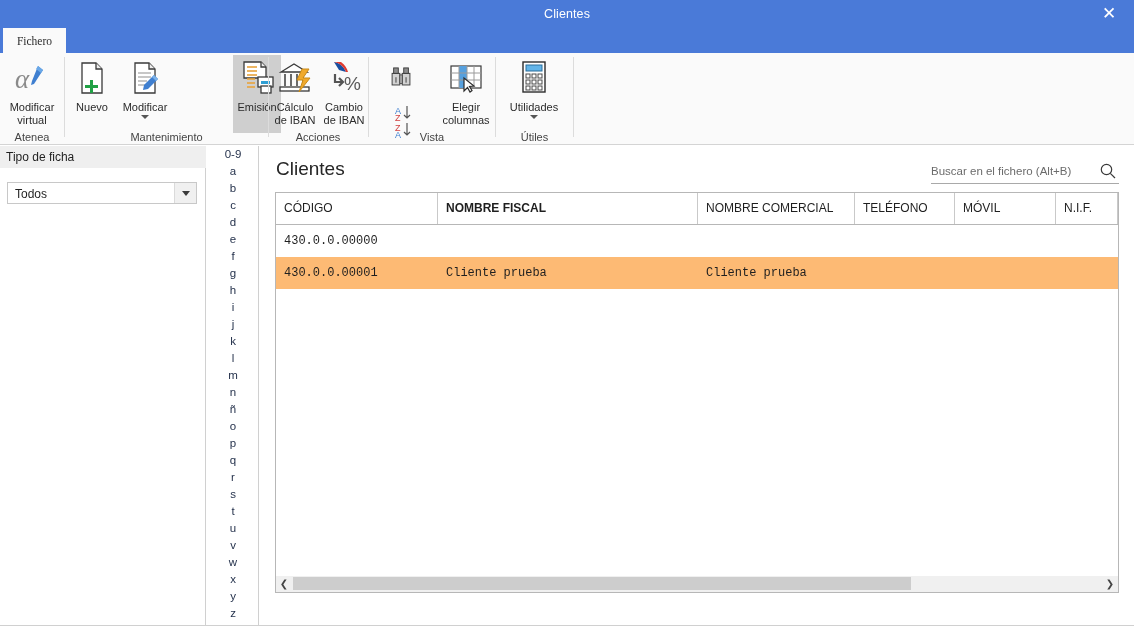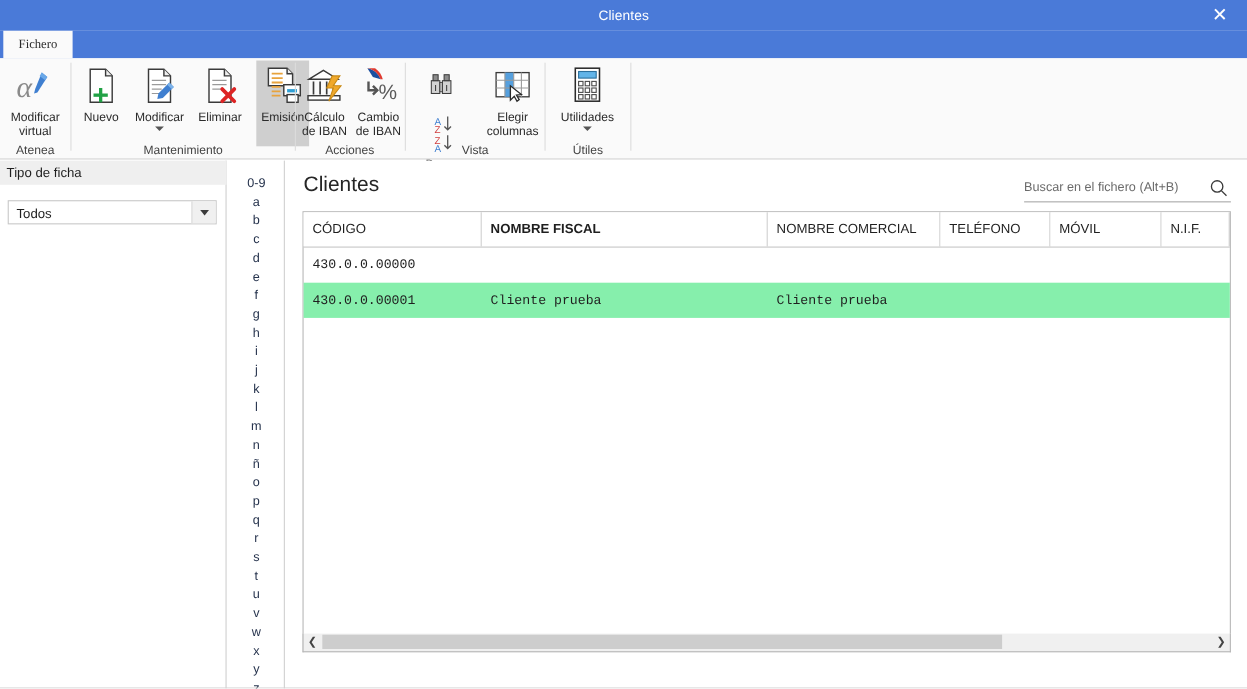--- a/index.html
+++ b/index.html
@@ -90,21 +90,21 @@
   .combo-arrow::after {
     content:""; position:absolute; left:7px; top:8px;
     border-left:4px solid transparent; border-right:4px solid transparent;
     border-top:5px solid #3b3b3b;
   }
 
   
   .alpha {
     position:absolute; left:207px; top:146px; width:52px; height:480px;
     background:#ffffff; border-right:1px solid #d0d0d0;
-    padding-top:13px;
+    padding-top:0;
   }
   .alpha-item {
     width:52px; height:17px; line-height:17px; text-align:center;
     font-size:11.5px; color:#26334d; cursor:pointer;
   }
 
   
   .content {
     position:absolute; left:260px; top:146px; width:874px; height:480px;
     background:#ffffff;
@@ -133,21 +133,21 @@
     border:1px solid #b7b7b7; background:#fff;
   }
   .grid-head { display:flex; height:32px; border-bottom:1px solid #b7b7b7; }
   .gh {
     font-size:12px; color:#1f1f1f; line-height:31px; padding-left:8px;
     border-right:1px solid #c9c9c9; overflow:hidden; white-space:nowrap;
     cursor:pointer; background:#ffffff;
   }
   .gh.sorted { font-weight:bold; }
   .grow { display:flex; height:32px; cursor:pointer;font-family:Liberation Mono, monospace; }
-  .grow.sel { background:#86efac;justify-content:center; }
+  .grow.sel { background:#fdba74;justify-content:center; }
   .gc {
     font-size:12px; color:#1f1f1f; line-height:32px; padding-left:8px;
     overflow:hidden; white-space:nowrap;
   }
 
   
   .hscroll {
     position:absolute; left:15px; top:430px; width:844px; height:17px;
     background:#f0f0f0; border:1px solid #b7b7b7; border-top:none;
   }
@@ -203,33 +203,20 @@
               <path d="M24 5 v6 h6" fill="#eee" stroke="#3a3a3a" stroke-width="1.3"></path>
               <g stroke="#9a9a9a" stroke-width="1.1">
                 <line x1="13" y1="15" x2="26" y2="15"></line>
                 <line x1="13" y1="19" x2="26" y2="19"></line>
                 <line x1="13" y1="23" x2="22" y2="23"></line>
                 <line x1="13" y1="27" x2="20" y2="27"></line>
               </g>
               <path d="M29 17 L33 21 L23 31 L18 32 L19 27 Z" fill="#3f7fd0"></path>
               <path d="M29 17 L33 21 L31 23 L27 19 Z" fill="#7bb2ea"></path>
             </svg></span><span class="lbl">Modificar</span><span class="caret"></span></div>
-        <div class="rbtn" style="left:109px;width:52px;height:76px;"><span><svg class="ico" width="40" height="40" viewBox="0 0 40 40">
-              <path d="M10 5 h14 l6 6 v24 h-20 z" fill="#fff" stroke="#3a3a3a" stroke-width="1.3"></path>
-              <path d="M24 5 v6 h6" fill="#eee" stroke="#3a3a3a" stroke-width="1.3"></path>
-              <g stroke="#9a9a9a" stroke-width="1.1">
-                <line x1="13" y1="15" x2="26" y2="15"></line>
-                <line x1="13" y1="19" x2="26" y2="19"></line>
-                <line x1="13" y1="23" x2="22" y2="23"></line>
-              </g>
-              <g stroke="#dd2424" stroke-width="3.4" stroke-linecap="round">
-                <line x1="22" y1="23" x2="33" y2="34"></line>
-                <line x1="33" y1="23" x2="22" y2="34"></line>
-              </g>
-            </svg></span><span class="lbl">Eliminar</span></div>
         <div class="rbtn hl" style="left:168px;width:48px;height:78px;"><span><svg class="ico" width="40" height="40" viewBox="0 0 40 40">
               <path d="M7 4 h17 l5 5 v11 h-22 z" fill="#fff" stroke="#3a3a3a" stroke-width="1.3"></path>
               <path d="M24 4 v5 h5" fill="#eee" stroke="#3a3a3a" stroke-width="1.3"></path>
               <g stroke="#e8a33d" stroke-width="1.6">
                 <line x1="10" y1="9" x2="20" y2="9"></line>
                 <line x1="10" y1="13" x2="20" y2="13"></line>
                 <line x1="10" y1="17" x2="20" y2="17"></line>
                 <line x1="10" y1="21" x2="18" y2="21"></line>
                 <line x1="10" y1="25" x2="18" y2="25"></line>
                 <line x1="10" y1="29" x2="18" y2="29"></line>

